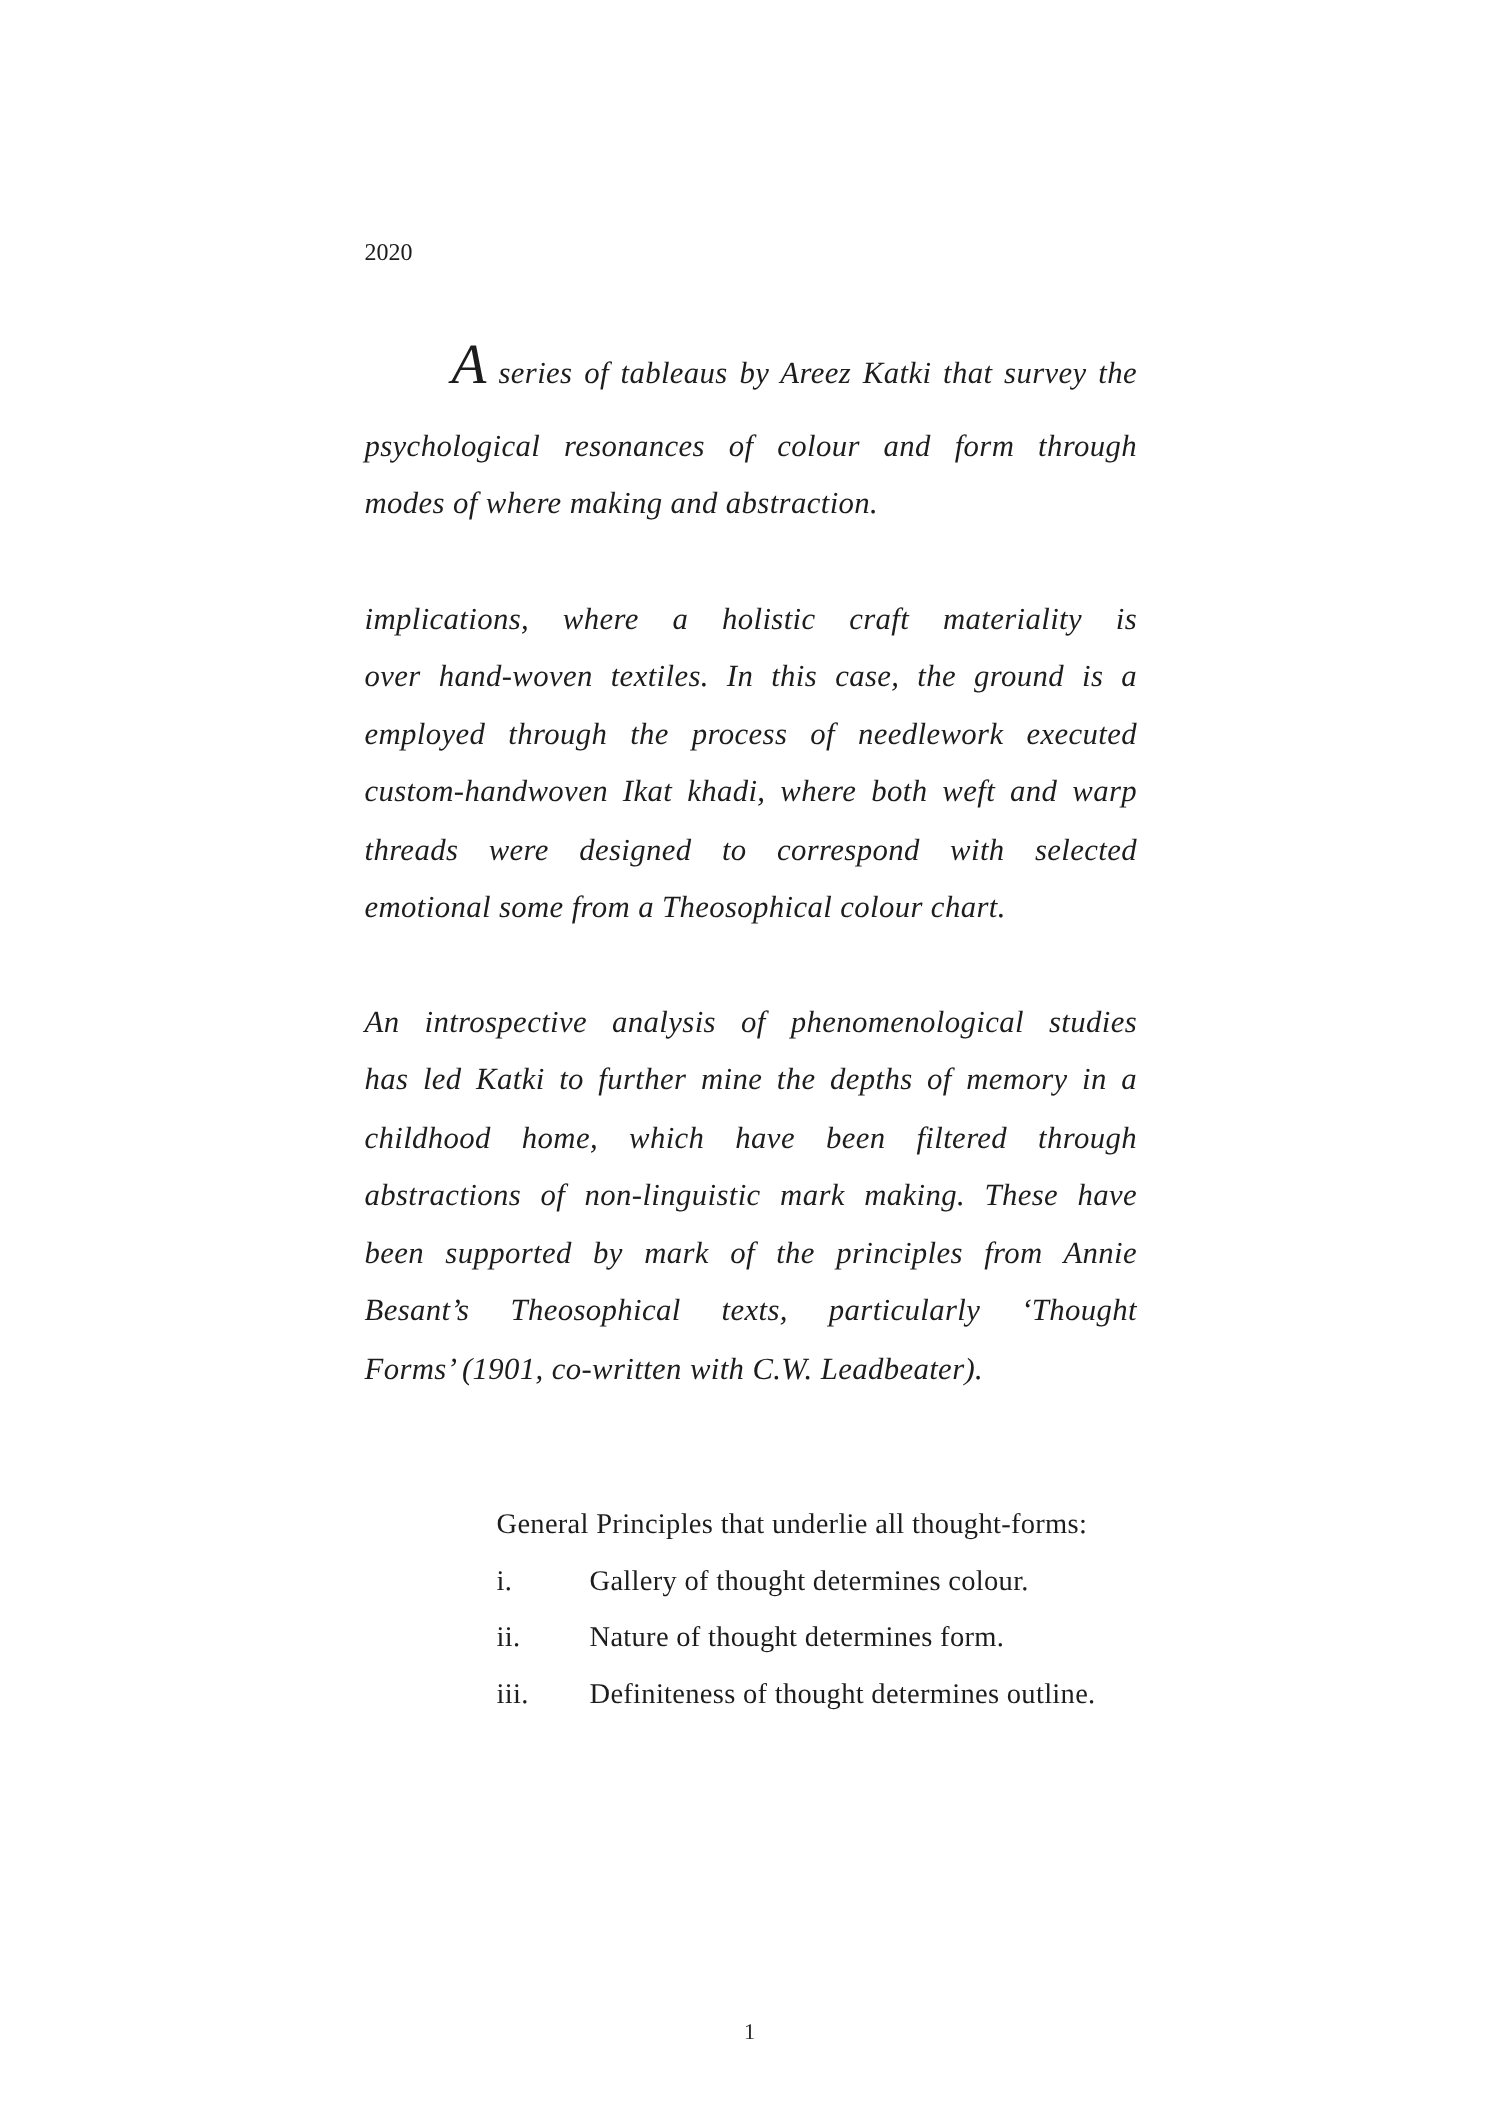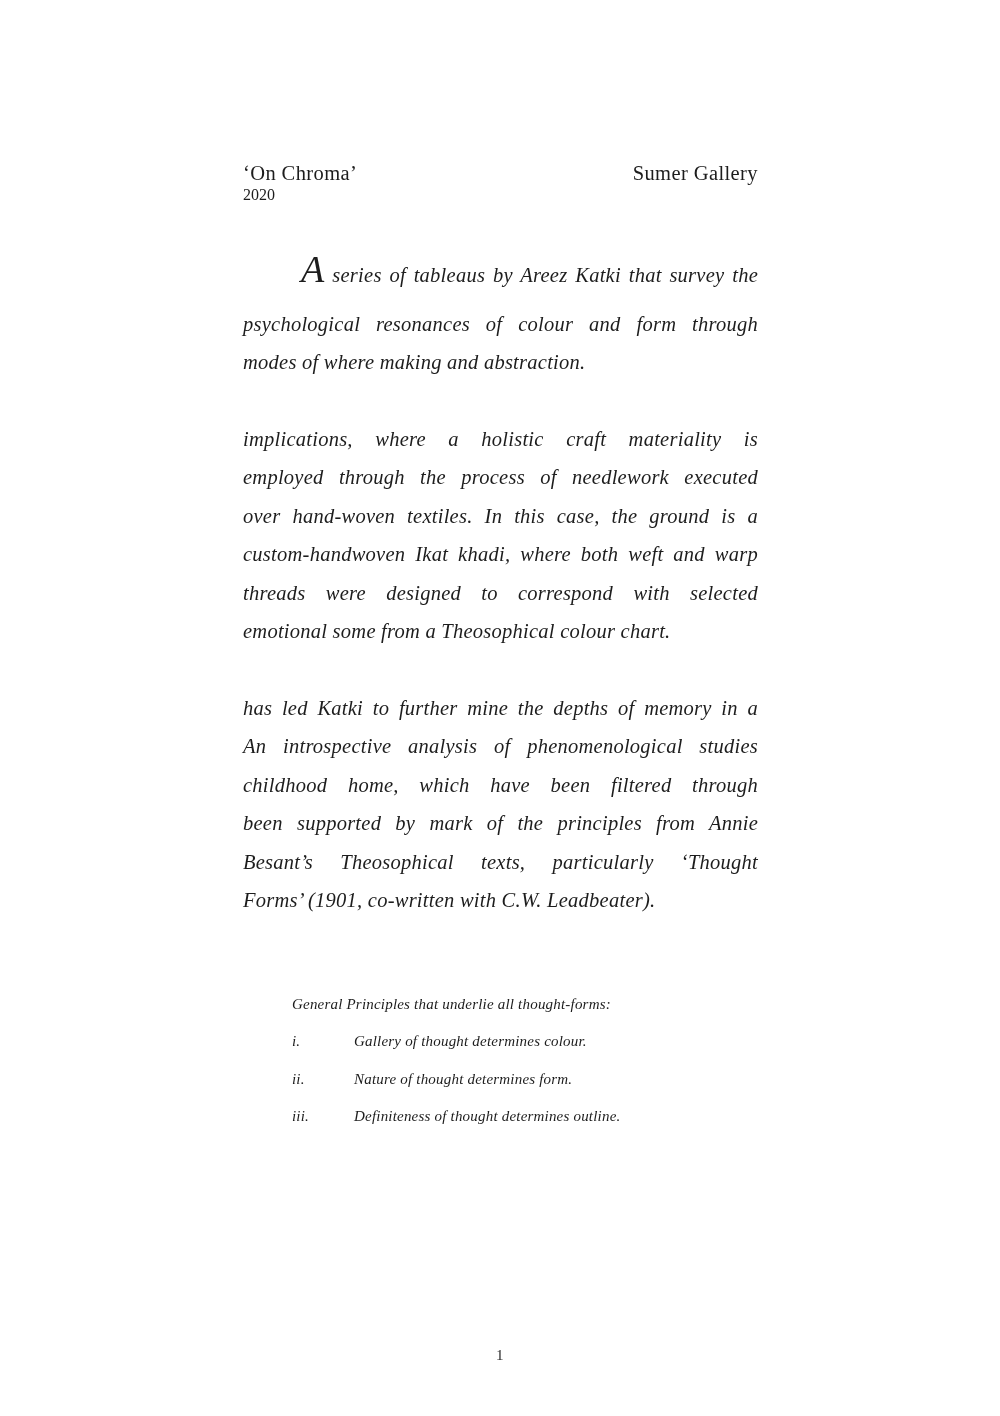--- a/index.html
+++ b/index.html
@@ -46,23 +46,22 @@
     padding-left: 58px;
     margin-bottom: 10px;
   }
   .initial {
     font-size: 38px;
     line-height: 0;
   }
   
   .principles {
     margin-top: 66px;
-    margin-left: 49px;
-    font-style: italic;
-    font-size: 15px;
+    margin-left: 88px;
+    font-size: 19px;
     line-height: 37.5px;
     letter-spacing: 0.2px;
   }
   .principle-item { display: flex; }
   .principle-numeral {
     width: 62px;
     flex: 0 0 62px;
   }
   .principle-text { flex: 1; }
   
@@ -76,50 +75,47 @@
     letter-spacing: 0.5px;
     color: #2a2a2a;
   }
 </style>
 </head>
 <body>
 
 <div class="page">
 
   <div>
-    <div class="doc-header">
-      <span>‘On Chroma’</span>
-      <span>Sumer Gallery</span>
-    </div>
     <div class="year-line doc-header-year">
       <span>2020</span>
     </div>
   </div>
 
   <div class="body-copy">
 
     <div class="para">
       <div class="jline first-line"><span class="initial">A</span> <span>series of tableaus by Areez Katki that survey the</span></div>
       <div class="jline">psychological resonances of colour and form through</div>
       <div class="jline last">modes of where making and abstraction.</div>
     </div>
 
     <div class="para">
       <div class="jline">implications, where a holistic craft materiality is</div>
+      <div class="jline">over hand-woven textiles. In this case, the ground is a</div>
       <div class="jline">employed through the process of needlework executed</div>
-      <div class="jline">over hand-woven textiles. In this case, the ground is a</div>
       <div class="jline">custom-handwoven Ikat khadi, where both weft and warp</div>
       <div class="jline">threads were designed to correspond with selected</div>
       <div class="jline last">emotional some from a Theosophical colour chart.</div>
     </div>
 
     <div class="para">
+      <div class="jline">An introspective analysis of phenomenological studies</div>
       <div class="jline">has led Katki to further mine the depths of memory in a</div>
-      <div class="jline">An introspective analysis of phenomenological studies</div>
       <div class="jline">childhood home, which have been filtered through</div>
+      <div class="jline">abstractions of non-linguistic mark making. These have</div>
       <div class="jline">been supported by mark of the principles from Annie</div>
       <div class="jline">Besant’s Theosophical texts, particularly ‘Thought</div>
       <div class="jline last">Forms’ (1901, co-written with C.W. Leadbeater).</div>
     </div>
 
   </div>
 
   <div class="principles">
     <div class="principles-heading">General Principles that underlie all thought-forms:</div>
     <div class="principle-item">

